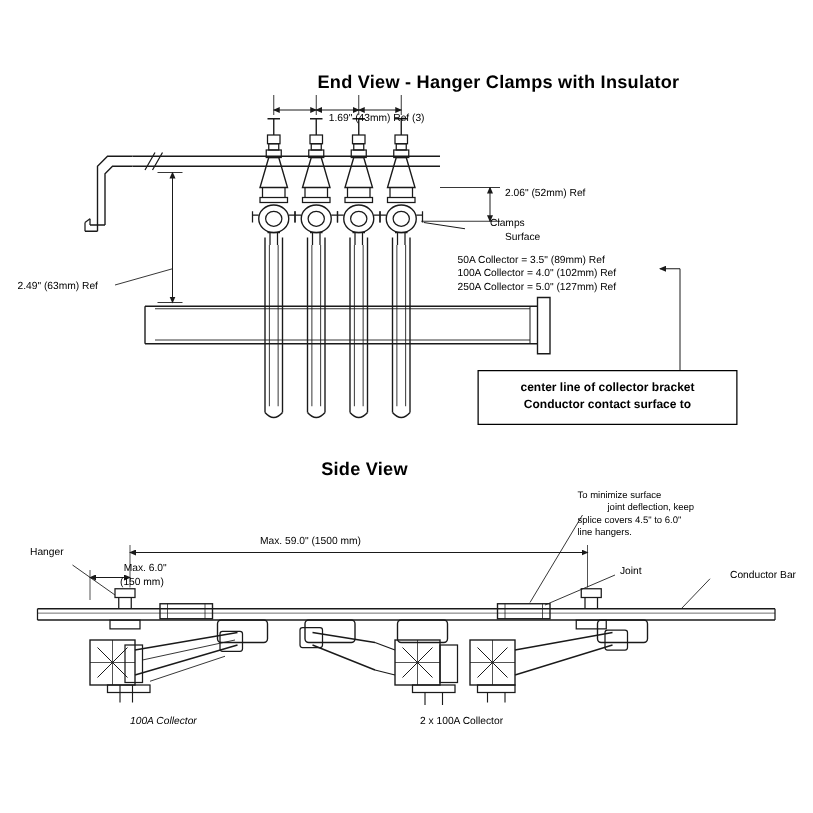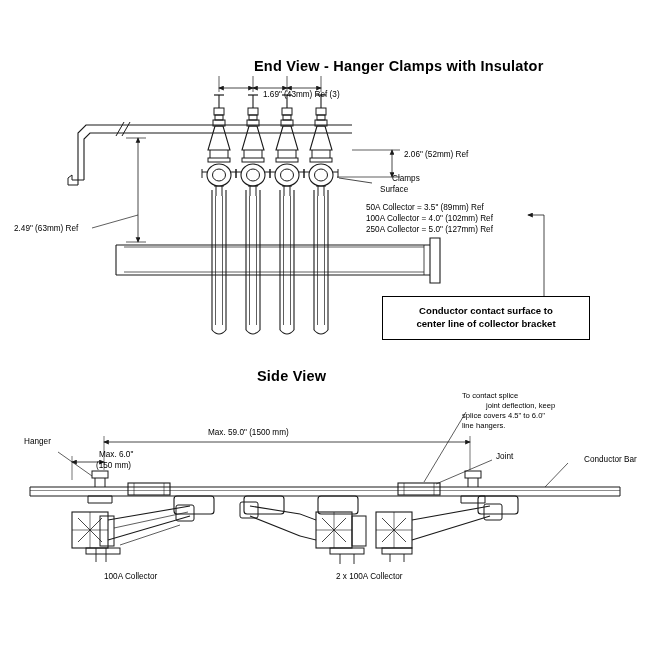--- a/index.html
+++ b/index.html
@@ -250,47 +250,47 @@
     </g>
   </svg>
 
   <div class="t title" style="left:254px;top:58px;">End View - Hanger Clamps with Insulator</div>
 
   <div class="t lbl" style="left:263px;top:90px;">1.69" (43mm) Ref (3)</div>
 
   <div class="t lbl" style="left:404px;top:150px;">2.06" (52mm) Ref</div>
 
   <div class="t lbl" style="left:392px;top:174px;">Clamps</div>
-  <div class="t lbl" style="left:380px;top:185px;">Surface</div>
+  <div class="t lbl" style="left:404px;top:185px;">Surface</div>
 
   <div class="t lbl" style="left:14px;top:224px;">2.49" (63mm) Ref</div>
 
   <div class="t lbl" style="left:366px;top:203px;">50A Collector = 3.5" (89mm) Ref</div>
   <div class="t lbl" style="left:366px;top:214px;">100A Collector = 4.0" (102mm) Ref</div>
   <div class="t lbl" style="left:366px;top:225px;">250A Collector = 5.0" (127mm) Ref</div>
 
   <div class="box-note" style="left:382px;top:296px;width:208px;height:44px;flex-direction:column;">
+    <span>center line of collector bracket</span>
     <span>Conductor contact surface to</span>
-    <span>center line of collector bracket</span>
   </div>
 
   <div class="t title" style="left:257px;top:368px;">Side View</div>
 
-  <div class="t lbl-s" style="left:462px;top:392px;">To contact splice</div>
+  <div class="t lbl-s" style="left:462px;top:392px;">To minimize surface</div>
   <div class="t lbl-s" style="left:462px;top:402px;margin-left:24px;">joint deflection, keep</div>
   <div class="t lbl-s" style="left:462px;top:412px;">splice covers 4.5" to 6.0"</div>
   <div class="t lbl-s" style="left:462px;top:422px;">line hangers.</div>
 
   <div class="t lbl" style="left:24px;top:437px;">Hanger</div>
 
   <div class="t lbl" style="left:208px;top:428px;">Max. 59.0" (1500 mm)</div>
 
   <div class="t lbl" style="left:99px;top:450px;">Max. 6.0"</div>
   <div class="t lbl" style="left:96px;top:461px;">(150 mm)</div>
 
   <div class="t lbl" style="left:496px;top:452px;">Joint</div>
 
   <div class="t lbl" style="left:584px;top:455px;">Conductor Bar</div>
 
-  <div class="t lbl" style="left:104px;top:572px;">100A Collector</div>
+  <div class="t lbl" style="left:104px;top:572px;font-style:italic;">100A Collector</div>
   <div class="t lbl" style="left:336px;top:572px;text-align:right;">2 x 100A Collector</div>
 
 </div>
 
 </body></html>

